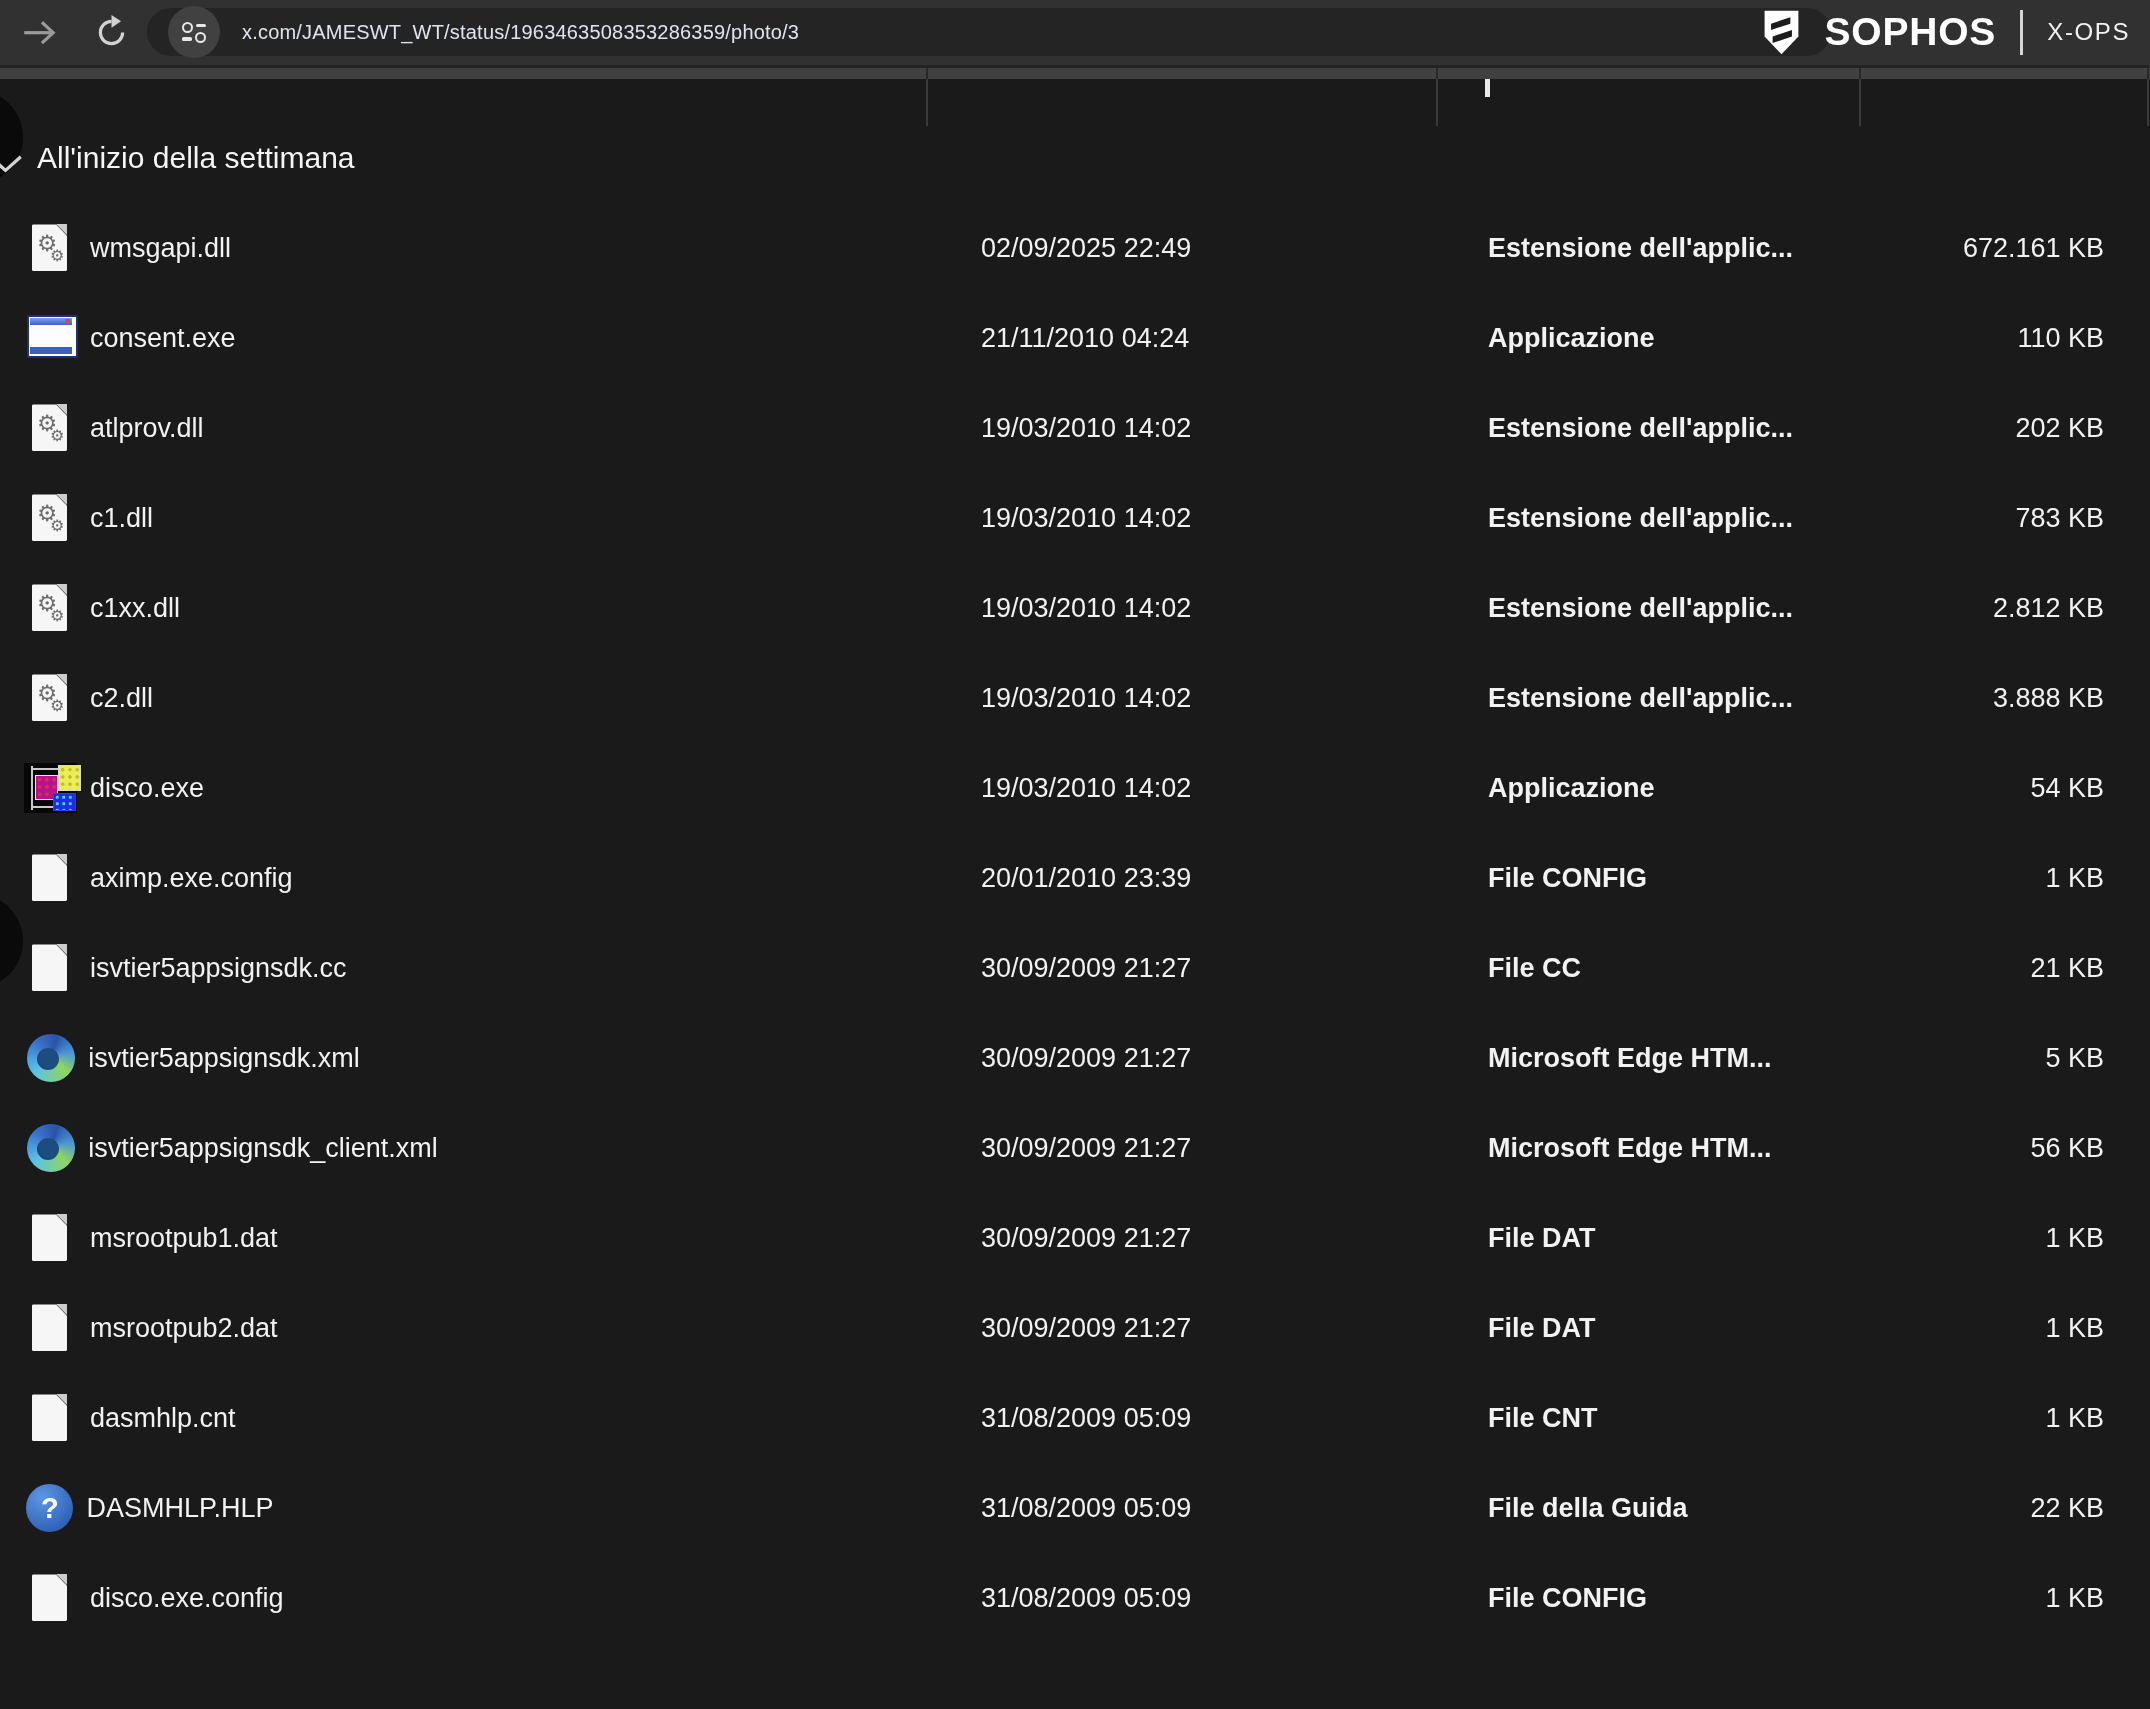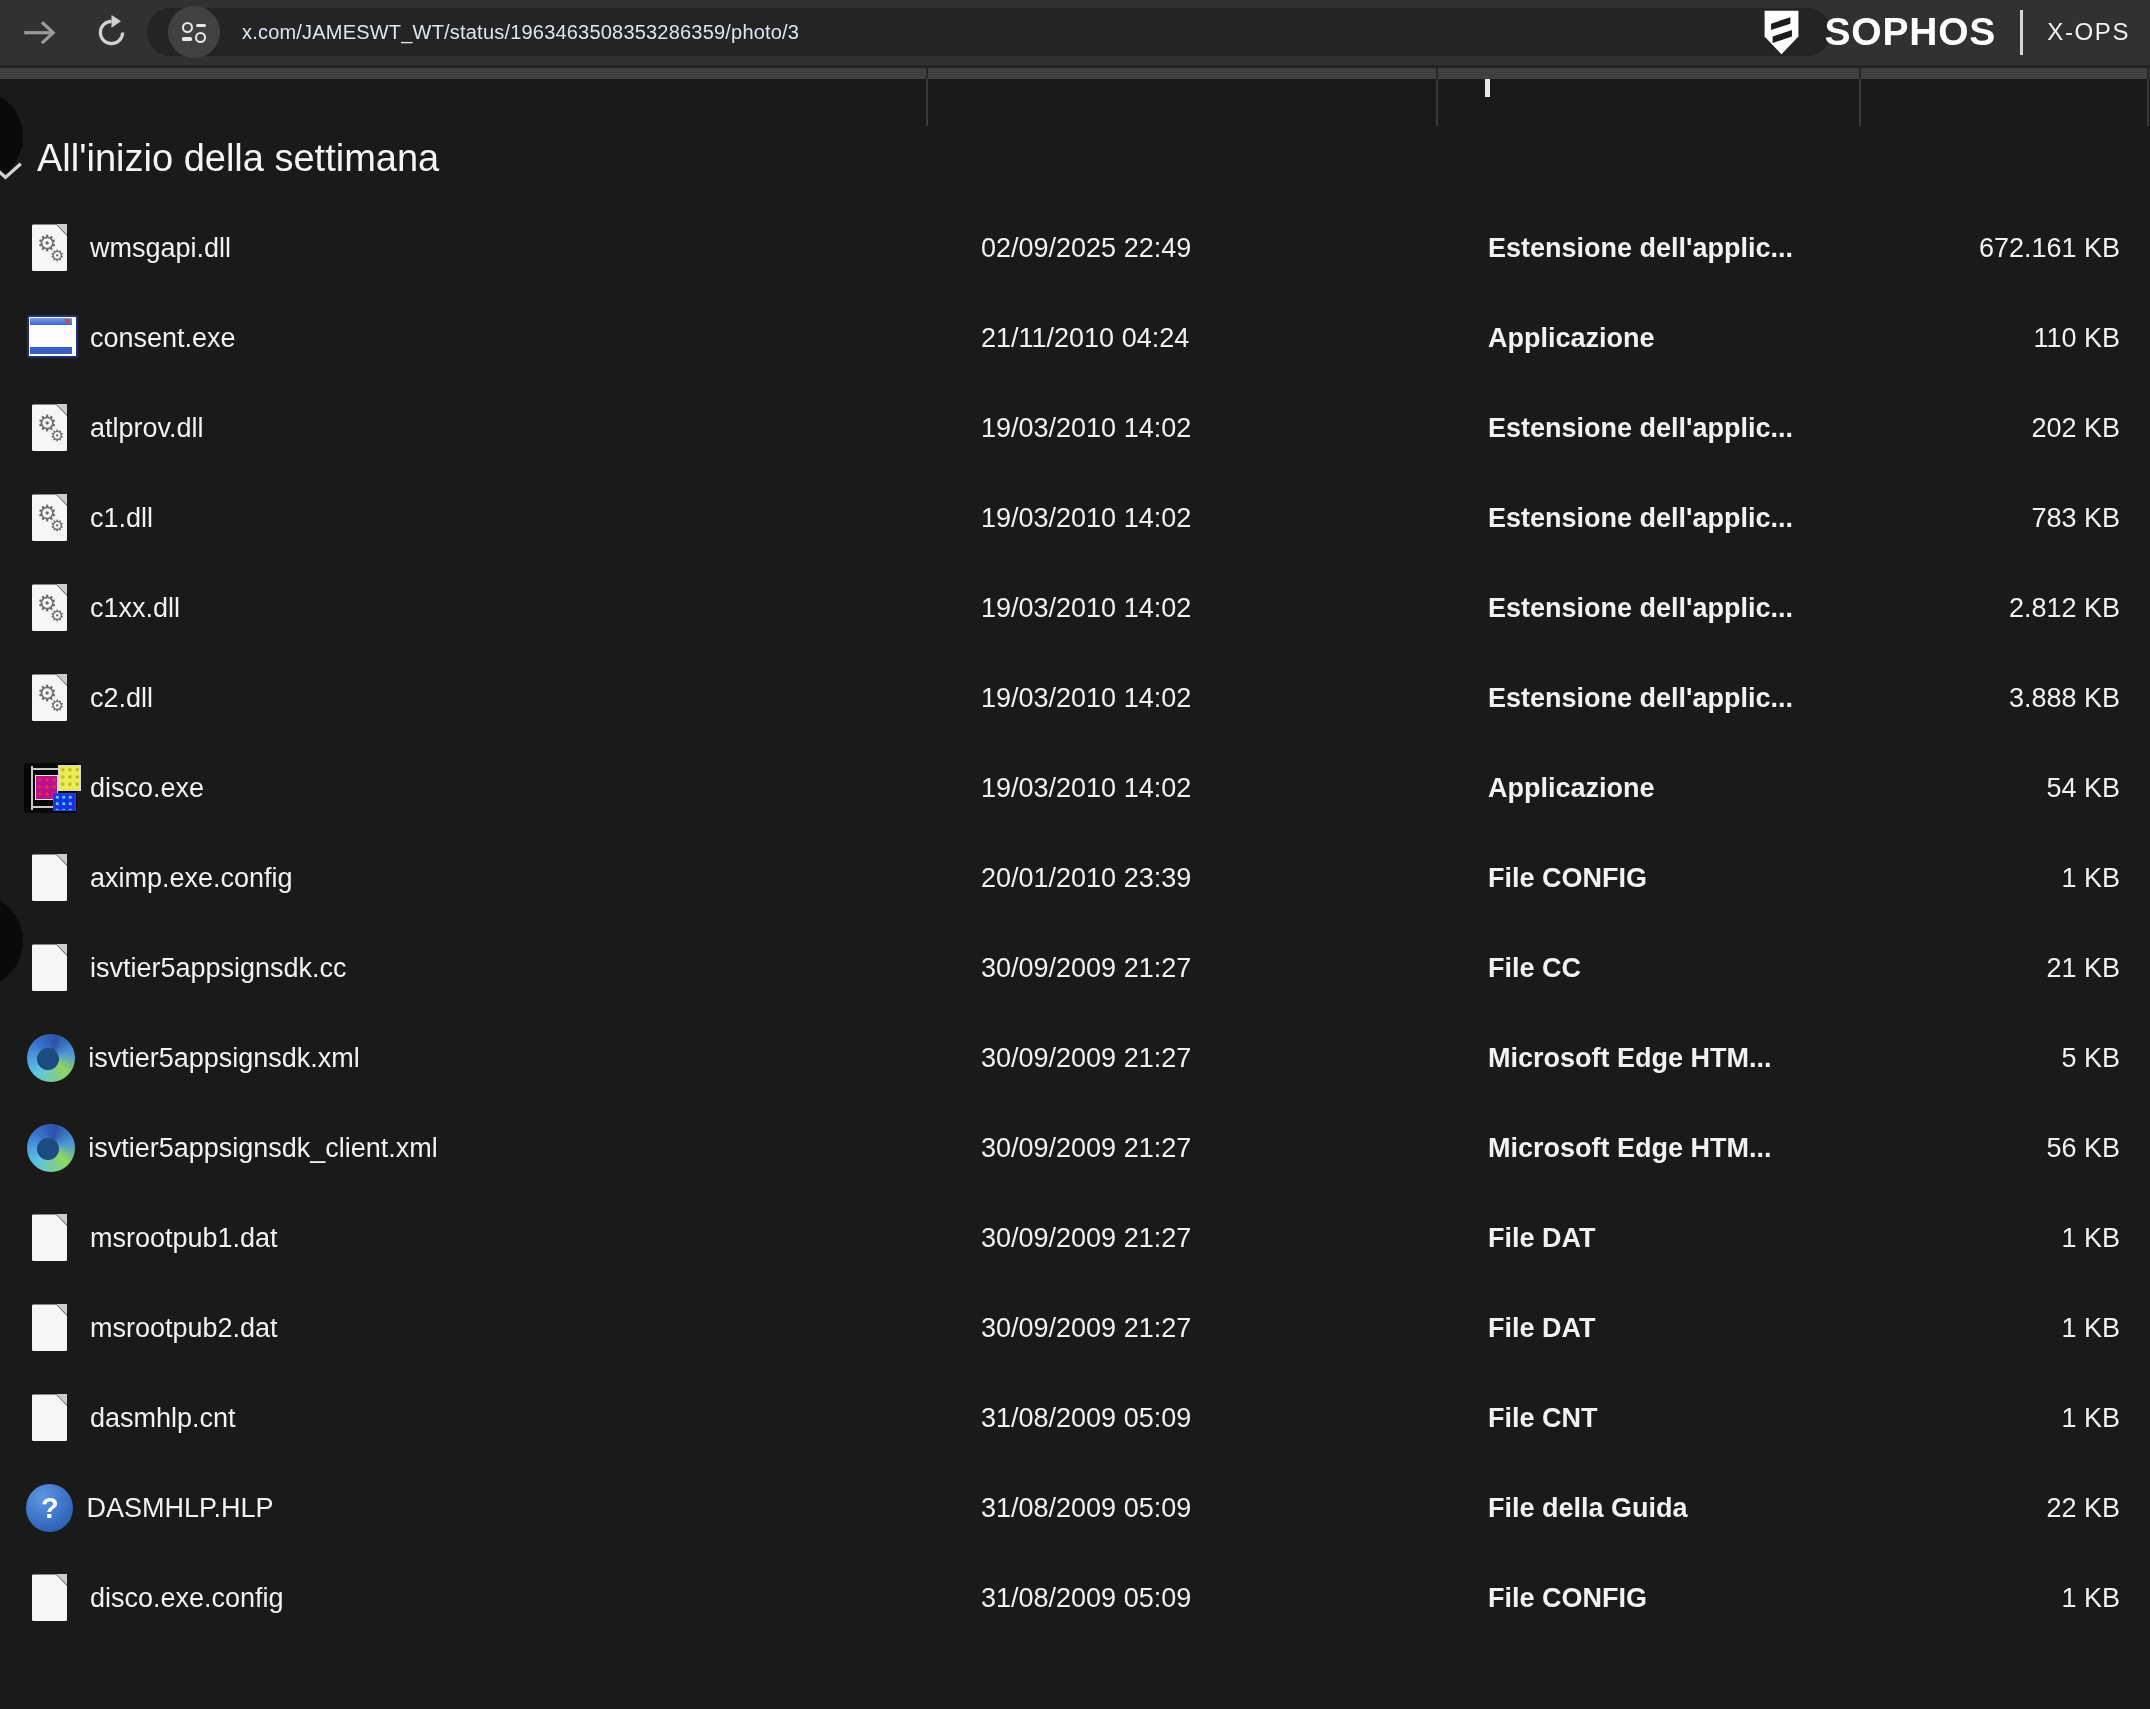--- a/index.html
+++ b/index.html
@@ -32,27 +32,27 @@
   .band{position:absolute;left:0;top:68px;width:100%;height:11.3px;background:#404040;}
   .band-notch{position:absolute;top:0;width:2.4px;height:11.3px;background:#282828;}
   .col-sep{position:absolute;top:79px;width:1.6px;height:47px;background:#3a3a3a;}
   .header-tick{position:absolute;left:1485px;top:79px;width:4.8px;height:18px;background:#e9e9e9;}
   
   .nav-circle{position:absolute;left:-71px;width:94px;height:94px;border-radius:50%;background:#0a0a0a;}
   .nc1{top:90px;} .nc2{top:894px;}
   
   .list{position:absolute;left:0;top:113px;width:100%;}
   .row{height:90px;display:flex;align-items:center;color:#f2f2f2;font-size:27px;}
-  .row.group{font-size:38px;position:relative;padding-left:37px;color:#f5f5f5;}
+  .row.group{font-size:30px;position:relative;padding-left:37px;color:#f5f5f5;}
   .chevron{position:absolute;left:-13px;top:50%;transform:translateY(-50%);width:37px;height:21px;}
   .cell{white-space:nowrap;overflow:hidden;}
   .cell.name{flex:0 0 949px;display:flex;align-items:center;gap:13px;padding-left:24px;box-sizing:border-box;}
   .cell.date{flex:0 0 507px;margin-left:32px;}
   .cell.type{flex:0 0 444px;font-weight:bold;}
-  .cell.size{flex:1 1 auto;text-align:right;padding-right:31px;}
+  .cell.size{flex:1 1 auto;text-align:right;padding-right:47px;}
   .fname{white-space:nowrap;}
   
   .icon{width:53px;height:52px;position:relative;flex:0 0 auto;}
   
   .page{background:transparent;}
   .page .sheet{position:absolute;left:8px;top:2.4px;width:35px;height:47px;background:#f6f6f6;border-radius:1.6px;
     clip-path:polygon(0 0,24px 0,35px 11.3px,35px 47px,0 47px);}
   .page .fold{position:absolute;left:32px;top:2.4px;width:0;height:0;border-left:11.3px solid #cdcdcd;border-top:11.3px solid transparent;transform:rotate(180deg);}
   .gear{position:absolute;font-family:"DejaVu Sans",sans-serif;color:#6e6e6e;line-height:1;}
   .g1{left:13px;top:9.7px;font-size:22.6px;}

